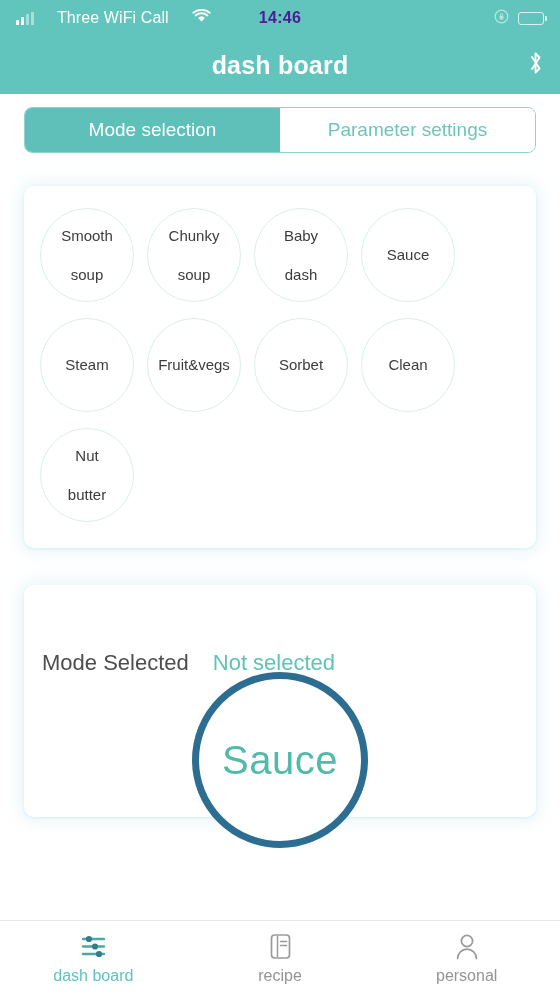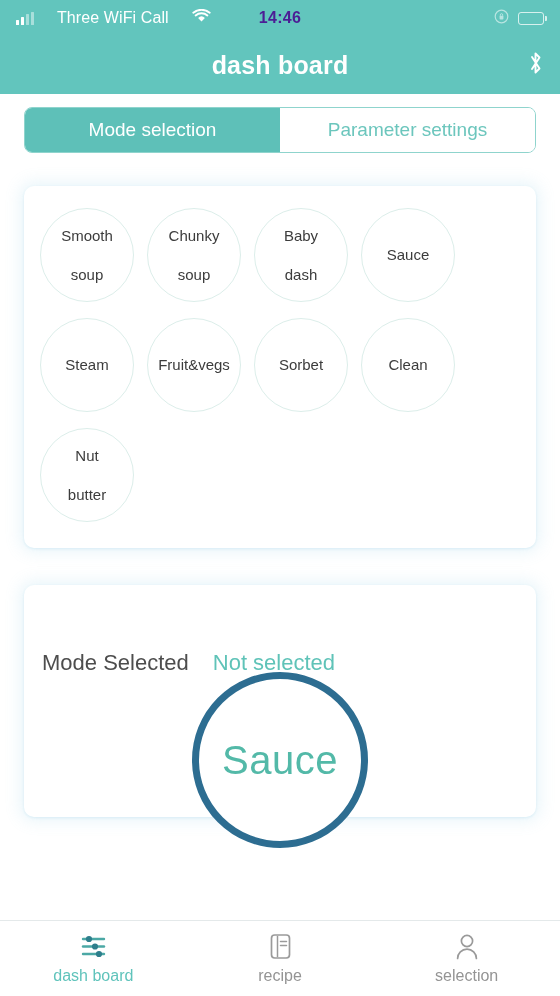--- a/index.html
+++ b/index.html
@@ -397,16 +397,16 @@
     <span class="nav-label">recipe</span>
   </div>
 
   <div class="nav-item inactive">
     <span class="nav-icon">
       <svg width="26" height="27" viewBox="0 0 26 27">
         <circle cx="13" cy="8" r="5.6" stroke="#9a9a9a" stroke-width="1.7" fill="none"></circle>
         <path d="M3.6 25.5 a9.4 9.4 0 0 1 18.8 0" stroke="#9a9a9a" stroke-width="1.7" fill="none" stroke-linecap="round"></path>
       </svg>
     </span>
-    <span class="nav-label">selection</span>
+    <span class="nav-label">personal</span>
   </div>
 
 </div>
 
 </body></html>

